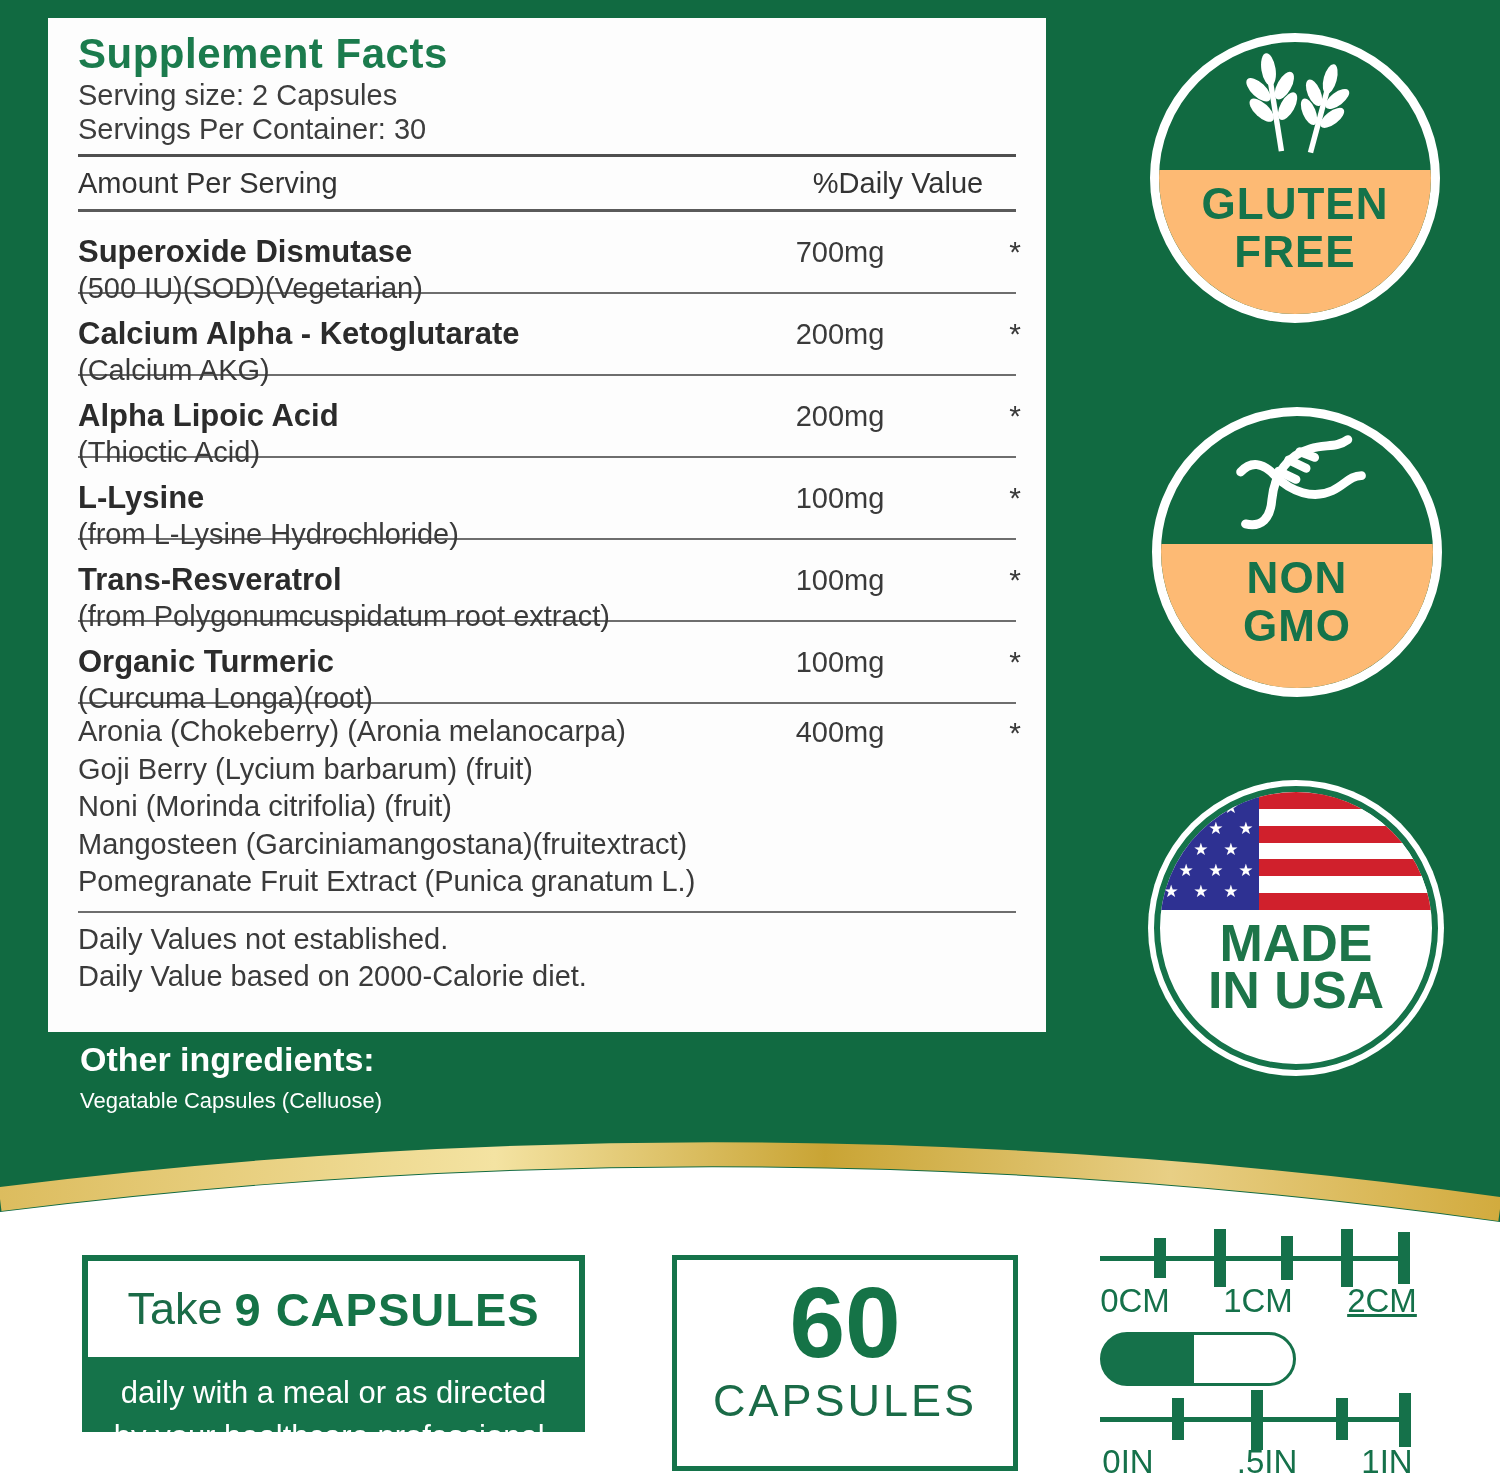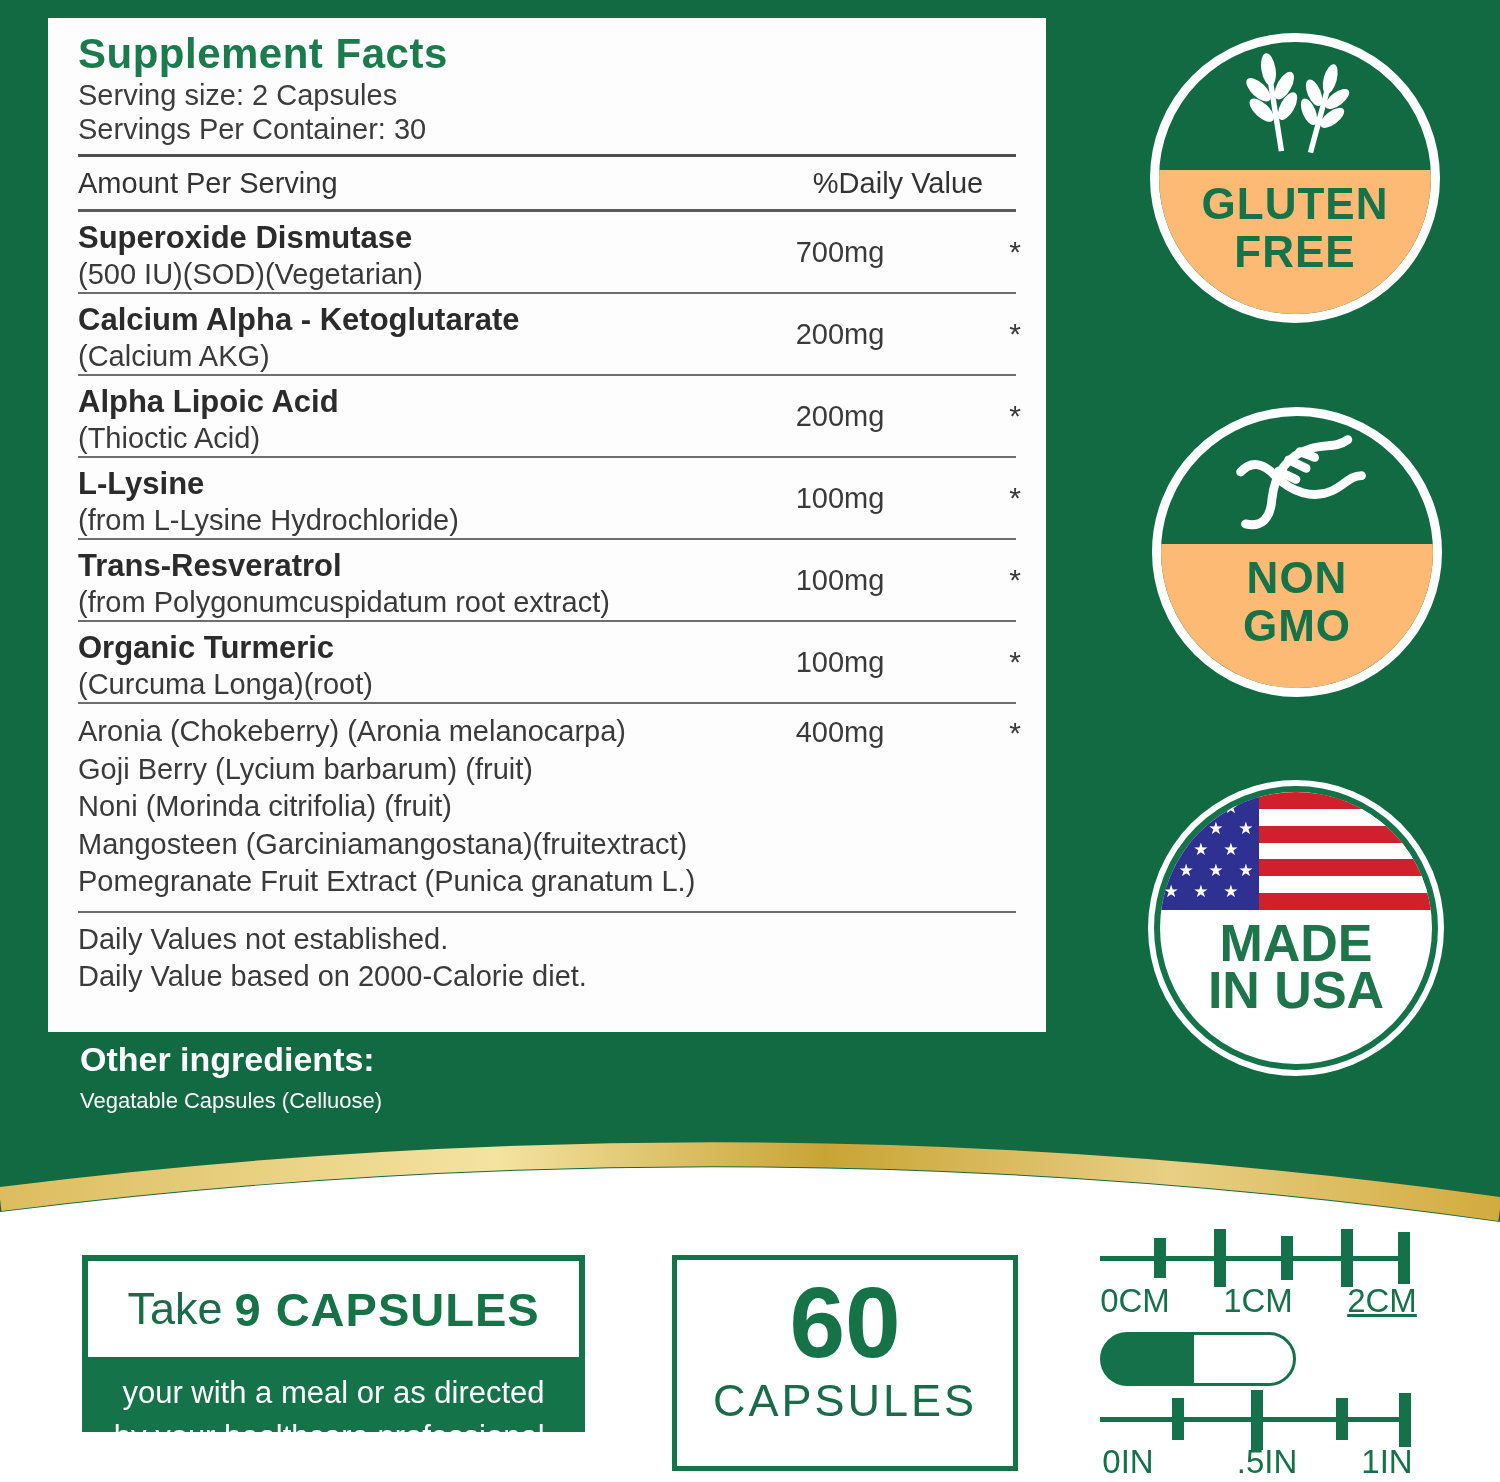--- a/index.html
+++ b/index.html
@@ -10,21 +10,21 @@
   .curve-svg{position:absolute;left:0;top:1060px;width:1500px;height:210px;display:block;}
 
   
   .panel{position:absolute;left:48px;top:18px;width:998px;height:1014px;background:#fdfdfd;
          box-sizing:border-box;padding:12px 30px 0 30px;overflow:hidden;color:#333;}
   .panel-title{margin:0;font-size:42px;font-weight:bold;color:#1b7b4d;letter-spacing:0.5px;line-height:48px;}
   .serving-line{font-size:29px;line-height:34px;color:#3d3d3d;}
   .heavy-bar{height:3px;background:#4f4f4f;margin-top:8px;}
   .hdr-row{position:relative;height:52px;line-height:52px;font-size:29px;color:#333;border-bottom:3px solid #5a5a5a;}
   .hdr-dv{position:absolute;left:700px;width:240px;text-align:center;}
-  .nrow{position:relative;height:82px;border-bottom:2px solid #6e6e6e;box-sizing:border-box;padding-top:7px;}
+  .nrow{position:relative;height:82px;border-bottom:2px solid #6e6e6e;box-sizing:border-box;padding-top:21px;}
   .nrow .iname{font-size:31px;font-weight:bold;color:#2b2b2b;line-height:37px;}
   .nrow .idetail{font-size:29px;color:#3a3a3a;line-height:36px;}
   .amt{position:absolute;left:692px;width:140px;top:50%;transform:translateY(-50%);
        text-align:center;font-size:29px;color:#3a3a3a;}
   .dv{position:absolute;left:907px;width:60px;top:50%;transform:translateY(-50%);
       text-align:center;font-size:30px;color:#3a3a3a;}
   .blend{position:relative;border-bottom:2px solid #6e6e6e;padding:9px 0 10px 0;}
   .blend .iname{font-size:31px;font-weight:bold;color:#2b2b2b;line-height:38px;}
   .blend .bitem{font-size:29px;color:#3a3a3a;line-height:37.5px;}
   .blend .amt,.blend .dv{top:12px;transform:none;}
@@ -236,21 +236,21 @@
     <path d="M0,152 Q750,58 1500,162 L1500,210 L0,210 Z" fill="#ffffff"></path>
     <path d="M0,139 Q750,45 1500,149" fill="none" stroke="url(#goldgrad)" stroke-width="24"></path>
   </svg>
 
   <div class="dose-box">
     <div class="dose-top">
       <span class="take">Take</span>
       <span class="take-amt">9 CAPSULES</span>
     </div>
     <div class="dose-bottom">
-      <div>your with a meal or as directed</div>
+      <div>daily with a meal or as directed</div>
       <div>by your healthcare professional.</div>
     </div>
   </div>
 
   <div class="count-box">
     <div class="count-num">60</div>
     <div class="count-unit">CAPSULES</div>
   </div>
 
   <div>

